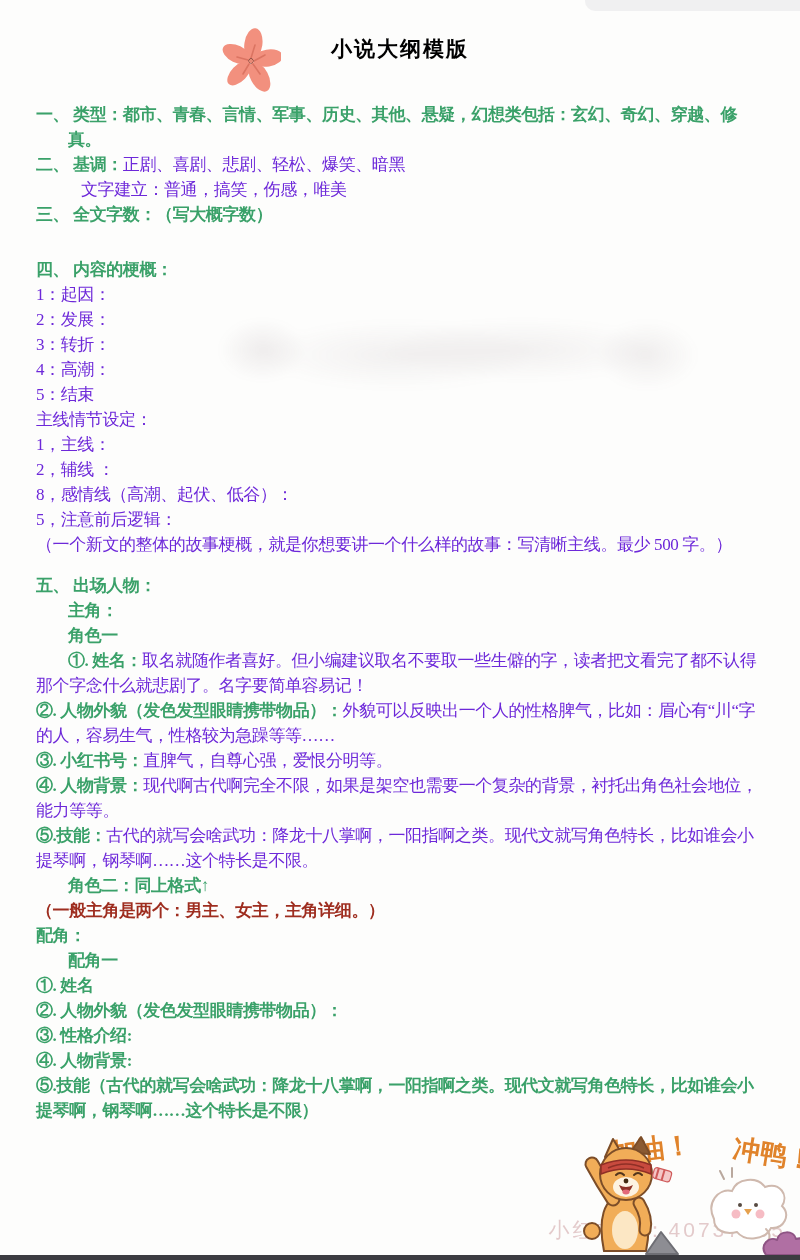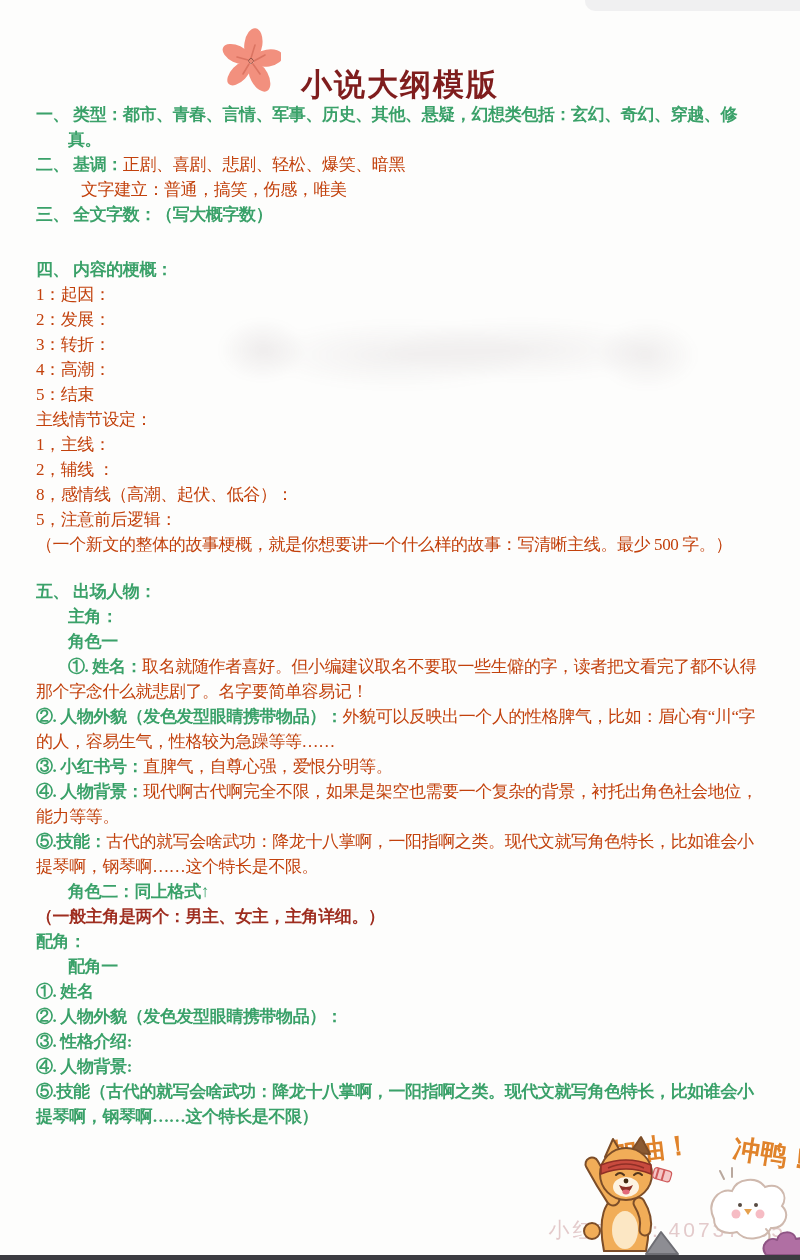--- a/index.html
+++ b/index.html
@@ -4,30 +4,30 @@
 <style>
   html,body{margin:0;padding:0;background:#e9e9e9;}
   #page{
     position:relative;width:800px;height:1260px;margin:0 auto;
     background:#fdfdfc;overflow:hidden;
     font-family:"Liberation Serif","DejaVu Serif",serif;
   }
   
   #header{position:relative;height:100px;}
   #page-title{
-    position:absolute;left:0;right:0;top:64px;text-align:center;
-    font-size:31px;font-weight:bold;color:#7f1d1d;letter-spacing:2px;
+    position:absolute;left:0;right:0;top:35px;text-align:center;
+    font-size:21px;font-weight:bold;color:#000000;letter-spacing:2px;
   }
   #flower{position:absolute;left:221px;top:26px;width:60px;height:68px;}
   
   #doc-body{padding:2px 30px 0 36px;}
   .para{margin:0;font-size:17px;line-height:25px;letter-spacing:-0.4px;word-break:break-all;}
   .run{}
   .c-g{color:#3aa169;font-weight:bold;}
-  .c-k{color:#c2410c;font-weight:normal;}
+  .c-k{color:#6d28d9;font-weight:normal;}
   .c-r{color:#9e2d1f;font-weight:bold;}
   
   #faint-watermark{
     position:absolute;left:200px;top:305px;width:520px;height:100px;
     background:
       radial-gradient(closest-side at 12% 45%, rgba(110,90,100,.10), transparent 70%),
       radial-gradient(closest-side at 38% 50%, rgba(110,90,100,.08), transparent 70%),
       radial-gradient(closest-side at 62% 45%, rgba(110,90,100,.08), transparent 70%),
       radial-gradient(closest-side at 86% 50%, rgba(110,90,100,.09), transparent 70%);
     filter:blur(3px);pointer-events:none;
@@ -88,21 +88,21 @@
       <p class="para"><span class="run c-k">2：发展：</span></p>
       <p class="para"><span class="run c-k">3：转折：</span></p>
       <p class="para"><span class="run c-k">4：高潮：</span></p>
       <p class="para"><span class="run c-k">5：结束</span></p>
       <p class="para"><span class="run c-k">主线情节设定：</span></p>
       <p class="para"><span class="run c-k">1，主线：</span></p>
       <p class="para"><span class="run c-k">2，辅线 ：</span></p>
       <p class="para"><span class="run c-k">8，感情线（高潮、起伏、低谷）：</span></p>
       <p class="para"><span class="run c-k">5，注意前后逻辑：</span></p>
       <p class="para"><span class="run c-k">（一个新文的整体的故事梗概，就是你想要讲一个什么样的故事：写清晰主线。最少 500 字。）</span></p>
-      <p class="para" style="margin-top: 22px;"><span class="run c-g">五、 出场人物：</span></p>
+      <p class="para" style="margin-top: 16px;"><span class="run c-g">五、 出场人物：</span></p>
       <p class="para" style="margin-left: 32px;"><span class="run c-g">主角：</span></p>
       <p class="para" style="margin-left: 32px;"><span class="run c-g">角色一</span></p>
       <p class="para" style="text-indent: 32px;"><span class="run c-g">①. 姓名：</span><span class="run c-k">取名就随作者喜好。但小编建议取名不要取一些生僻的字，读者把文看完了都不认得那个字念什么就悲剧了。名字要简单容易记！</span></p>
       <p class="para"><span class="run c-g">②. 人物外貌（发色发型眼睛携带物品）：</span><span class="run c-k">外貌可以反映出一个人的性格脾气，比如：眉心有“川“字的人，容易生气，性格较为急躁等等……</span></p>
       <p class="para"><span class="run c-g">③. 小红书号：</span><span class="run c-k">直脾气，自尊心强，爱恨分明等。</span></p>
       <p class="para"><span class="run c-g">④. 人物背景：</span><span class="run c-k">现代啊古代啊完全不限，如果是架空也需要一个复杂的背景，衬托出角色社会地位，能力等等。</span></p>
       <p class="para"><span class="run c-g">⑤.技能：</span><span class="run c-k">古代的就写会啥武功：降龙十八掌啊，一阳指啊之类。现代文就写角色特长，比如谁会小提琴啊，钢琴啊……这个特长是不限。</span></p>
       <p class="para" style="margin-left: 32px;"><span class="run c-g">角色二：同上格式↑</span></p>
       <p class="para"><span class="run c-r">（一般主角是两个：男主、女主，主角详细。）</span></p>
       <p class="para"><span class="run c-g">配角：</span></p>

